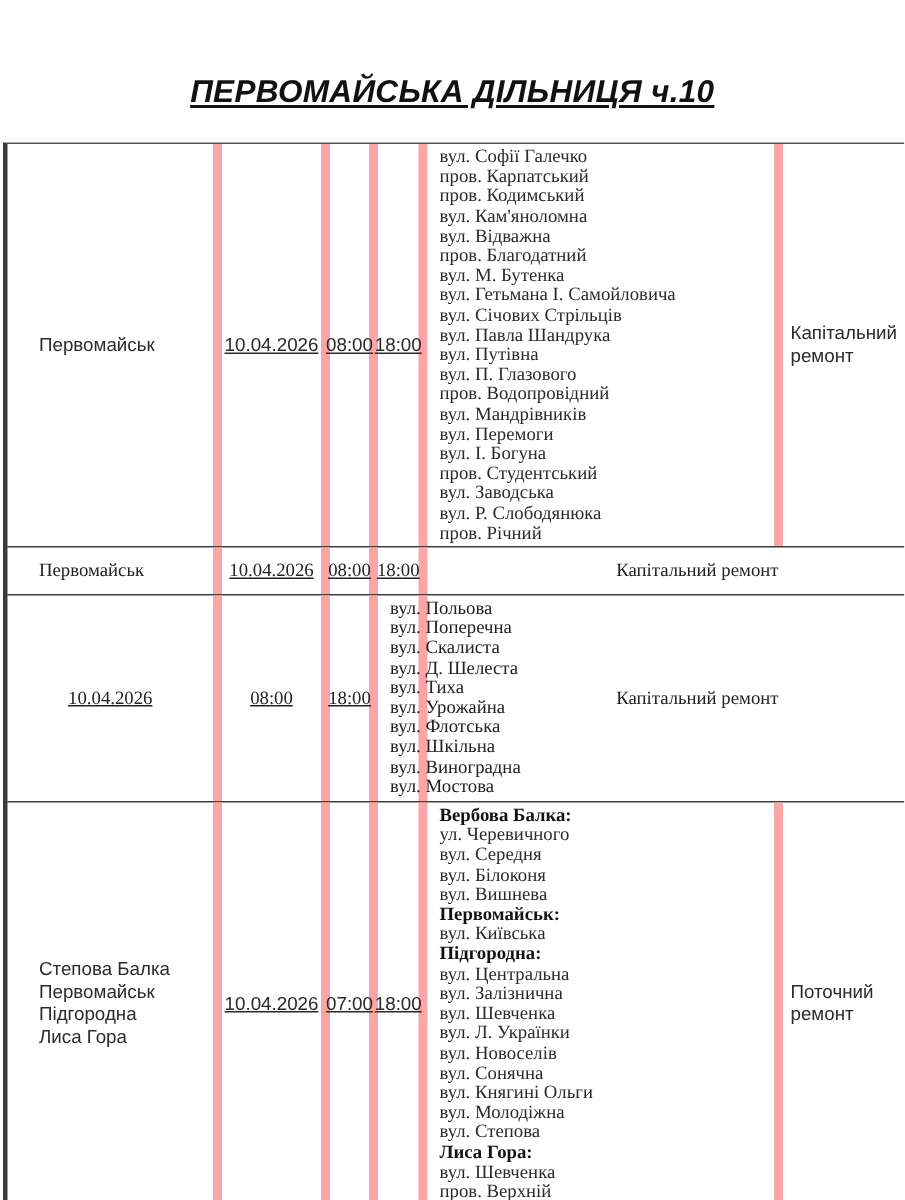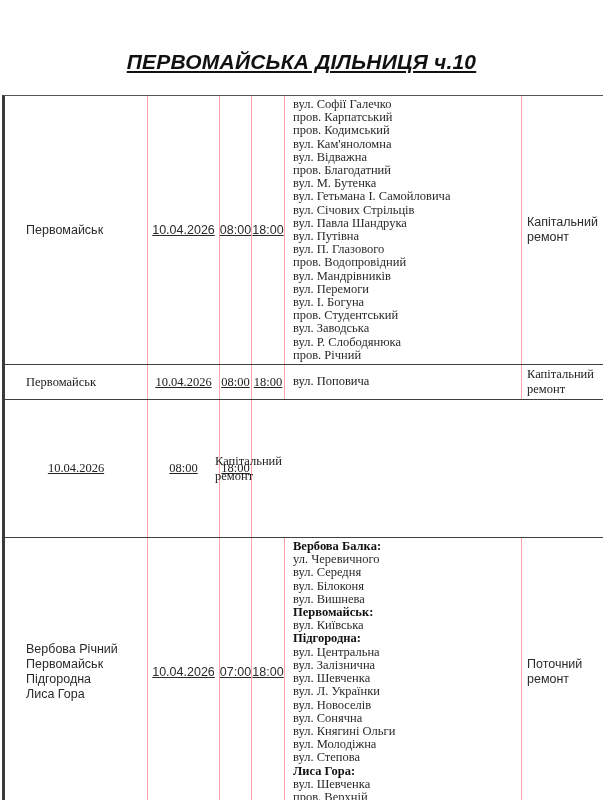--- a/index.html
+++ b/index.html
@@ -34,21 +34,21 @@
     display:grid;
     grid-template-columns:143px 72px 32px 33px 237px 1fr;
     border-bottom:1px solid #3f3f3f;
   }
   .row.r0{min-height:266px;}
   .row.r1{min-height:31px;}
   .row.r2{min-height:137px;}
   .row.r3{min-height:268px;border-bottom:none;}
   .cell{
     box-sizing:border-box;
-    border-right:1px solid #fca5a5;
+    border-right:6px solid #fca5a5;
     display:flex;
     flex-direction:column;
     justify-content:center;
     font-size:12.5px;
     line-height:15px;
     padding:2px 3px;
   }
   .cell.location{padding-left:21px;align-items:flex-start;}
   .cell.date,.cell.time{align-items:center;text-align:right;padding-left:1px;padding-right:1px;text-decoration:underline;}
   .cell.streets{
@@ -130,46 +130,55 @@
         </div>
       <div class="cell date">
         <span class="line">10.04.2026</span>
       </div>
       <div class="cell time">
         <span class="line">08:00</span>
       </div>
       <div class="cell time">
         <span class="line">18:00</span>
       </div>
+      <div class="cell repair">
+        <span>Капітальний ремонт</span>
+      </div>
+    </div>
+
+    <div class="row r2 row--serif">
+      <div class="cell date">
+        <span class="line">10.04.2026</span>
+      </div>
+      <div class="cell time">
+        <span class="line">08:00</span>
+      </div>
+      <div class="cell time">
+        <span class="line">18:00</span>
+      </div>
       <div class="cell streets">
-          <div class="line">вул. Поповича</div>
-        </div>
-      <div class="cell repair">
-        <span>Капітальний ремонт</span>
-      </div>
-    </div>
-
-    <div class="row r2 row--serif">
-      <div class="cell date">
-        <span class="line">10.04.2026</span>
-      </div>
-      <div class="cell time">
-        <span class="line">08:00</span>
-      </div>
-      <div class="cell time">
-        <span class="line">18:00</span>
-      </div>
+          <div class="line">вул. Польова</div>
+          <div class="line">вул. Поперечна</div>
+          <div class="line">вул. Скалиста</div>
+          <div class="line">вул. Д. Шелеста</div>
+          <div class="line">вул. Тиха</div>
+          <div class="line">вул. Урожайна</div>
+          <div class="line">вул. Флотська</div>
+          <div class="line">вул. Шкільна</div>
+          <div class="line">вул. Виноградна</div>
+          <div class="line">вул. Мостова</div>
+        </div>
       <div class="cell repair">
         <span>Капітальний ремонт</span>
       </div>
     </div>
 
     <div class="row r3 row--sans">
       <div class="cell location">
-          <div class="line">Вербова Річний</div>
+          <div class="line">Степова Балка</div>
           <div class="line">Первомайськ</div>
           <div class="line">Підгородна</div>
           <div class="line">Лиса Гора</div>
         </div>
       <div class="cell date">
         <span class="line">10.04.2026</span>
       </div>
       <div class="cell time">
         <span class="line">07:00</span>
       </div>

